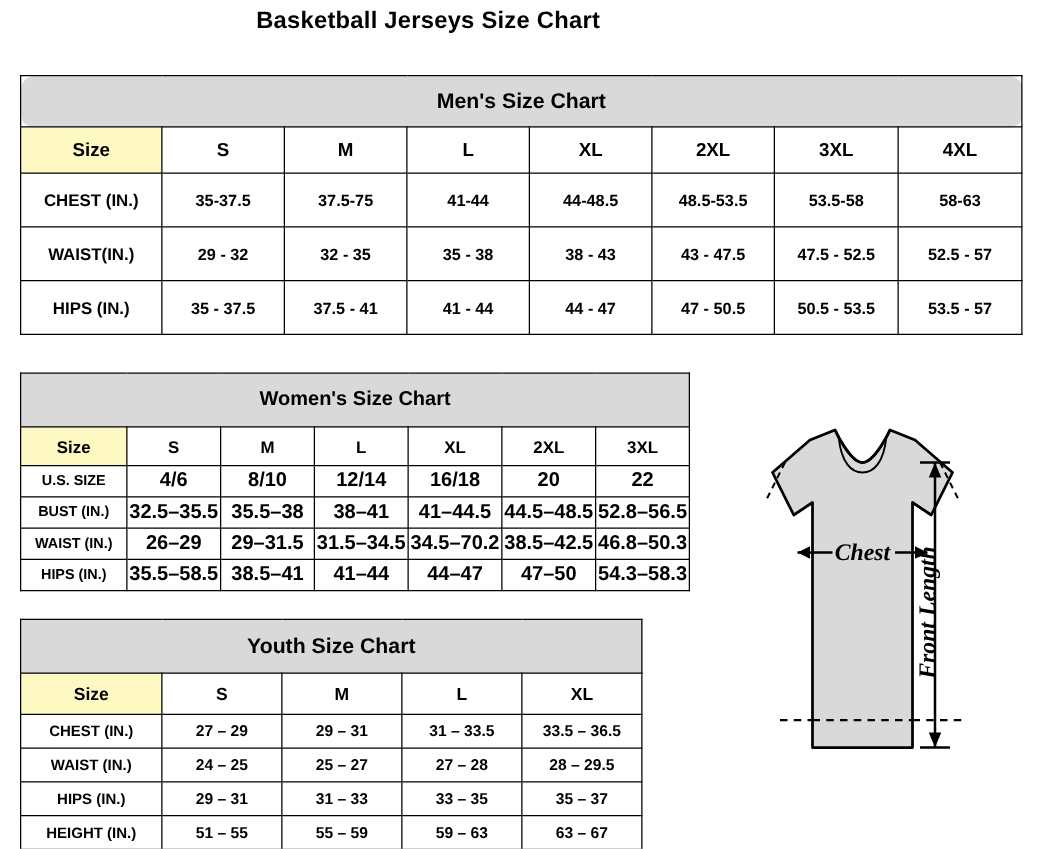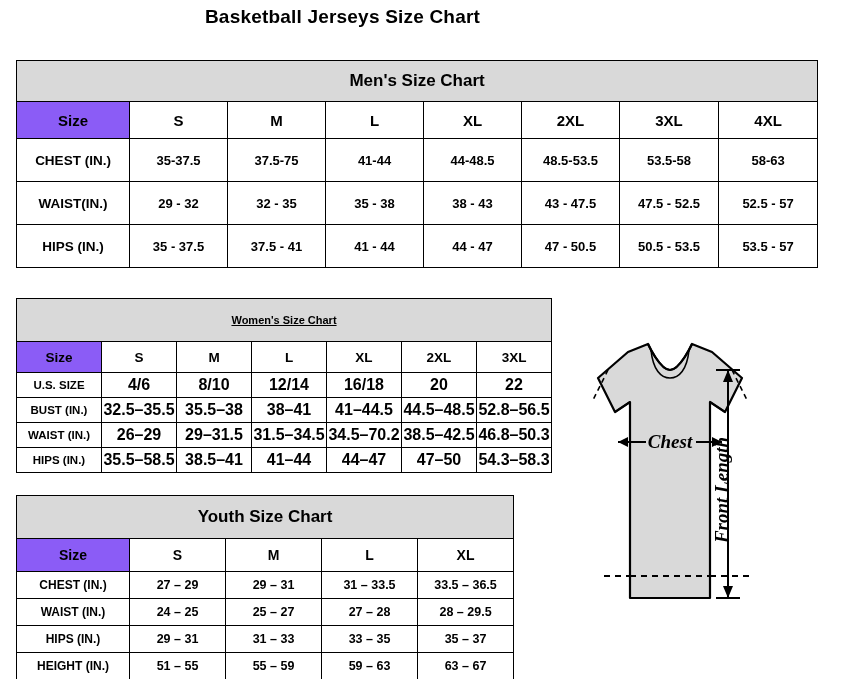--- a/index.html
+++ b/index.html
@@ -36,33 +36,34 @@
     border: 1px solid #000000;
     text-align: center;
     vertical-align: middle;
     font-weight: bold;
     padding: 0;
   }
   .hdr-band {
     background: #d9d9d9;
   }
   .row-hdr {
-    background: #8b5cf6;
+    background: #fef9c3;
   }
 
   
   #men-chart {
     position: absolute;
     left: 16px;
     top: 60px;
     width: 801px;
   }
   #men-chart .band td {
     height: 40px;
     font-size: 17px;
+    border-radius: 10px;
   }
   #men-chart .hrow td {
     height: 36px;
     font-size: 15px;
   }
   #men-chart .drow td {
     height: 42px;
     font-size: 13px;
   }
   #men-chart td.lbl {
@@ -71,22 +72,21 @@
 
   
   #women-chart {
     position: absolute;
     left: 16px;
     top: 298px;
     width: 535px;
   }
   #women-chart .band td {
     height: 42px;
-    font-size: 11px;
-    text-decoration: underline;
+    font-size: 16px;
   }
   #women-chart .hrow td {
     height: 30px;
     font-size: 13.5px;
   }
   #women-chart .drow td {
     height: 24px;
     font-size: 16px;
   }
   #women-chart td.lbl {
@@ -113,21 +113,21 @@
     height: 26px;
     font-size: 12.5px;
   }
   #youth-chart td.lbl {
     font-size: 12px;
   }
 
   
   #shirt-diagram {
     position: absolute;
-    left: 520px;
+    left: 540px;
     top: 330px;
     width: 300px;
     height: 345px;
     text-align: center;
   }
   #shirt-diagram svg {
     display: block;
   }
   .chest-label {
     font-family: "Liberation Serif", serif;

